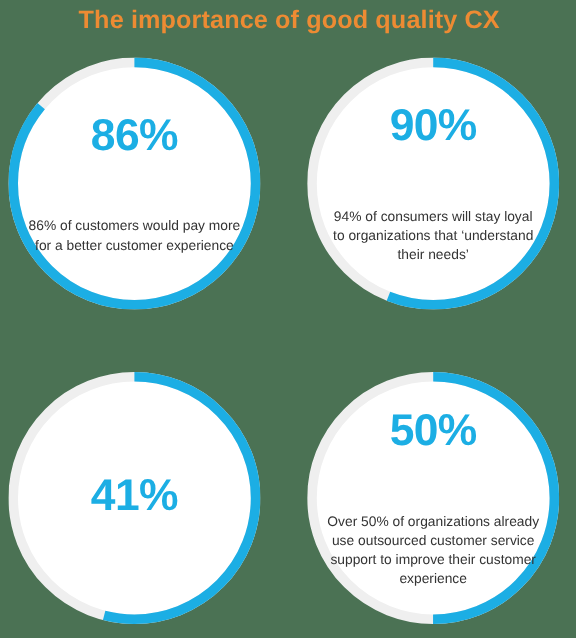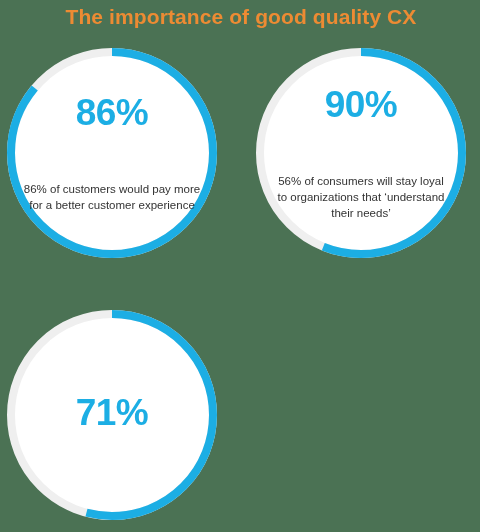--- a/index.html
+++ b/index.html
@@ -131,32 +131,45 @@
     <div class="stat-card pos-1">
       <div class="donut">
         <svg viewBox="0 0 210 210" xmlns="http://www.w3.org/2000/svg">
           <circle class="donut-face" cx="105" cy="105" r="101"></circle>
           <circle class="donut-track" cx="105" cy="105" r="101"></circle>
           <circle class="donut-progress" cx="105" cy="105" r="101" transform="rotate(-90 105 105)" stroke-dasharray="355.38 634.60"></circle>
         </svg>
       </div>
       <div class="stat-content">
         <div class="stat-value">90%</div>
-        <div class="stat-caption">56% of consumers will stay loyal to organizations that ‘understand their needs’</div>
+        <div class="stat-caption">94% of consumers will stay loyal to organizations that ‘understand their needs’</div>
       </div>
     </div>
 
     <div class="stat-card pos-2">
       <div class="donut">
         <svg viewBox="0 0 210 210" xmlns="http://www.w3.org/2000/svg">
           <circle class="donut-face" cx="105" cy="105" r="101"></circle>
           <circle class="donut-track" cx="105" cy="105" r="101"></circle>
           <circle class="donut-progress" cx="105" cy="105" r="101" transform="rotate(-90 105 105)" stroke-dasharray="342.68 634.60"></circle>
         </svg>
       </div>
       <div class="stat-content">
-        <div class="stat-value">71%</div>
+        <div class="stat-value">41%</div>
       </div>
     </div>
 
+    <div class="stat-card pos-3">
+      <div class="donut">
+        <svg viewBox="0 0 210 210" xmlns="http://www.w3.org/2000/svg">
+          <circle class="donut-face" cx="105" cy="105" r="101"></circle>
+          <circle class="donut-track" cx="105" cy="105" r="101"></circle>
+          <circle class="donut-progress" cx="105" cy="105" r="101" transform="rotate(-90 105 105)" stroke-dasharray="317.30 634.60"></circle>
+        </svg>
+      </div>
+      <div class="stat-content">
+        <div class="stat-value">50%</div>
+        <div class="stat-caption">Over 50% of organizations already use outsourced customer service support to improve their customer experience</div>
+      </div>
+    </div>
 
   </div>
 </div>
 
 </body></html>

